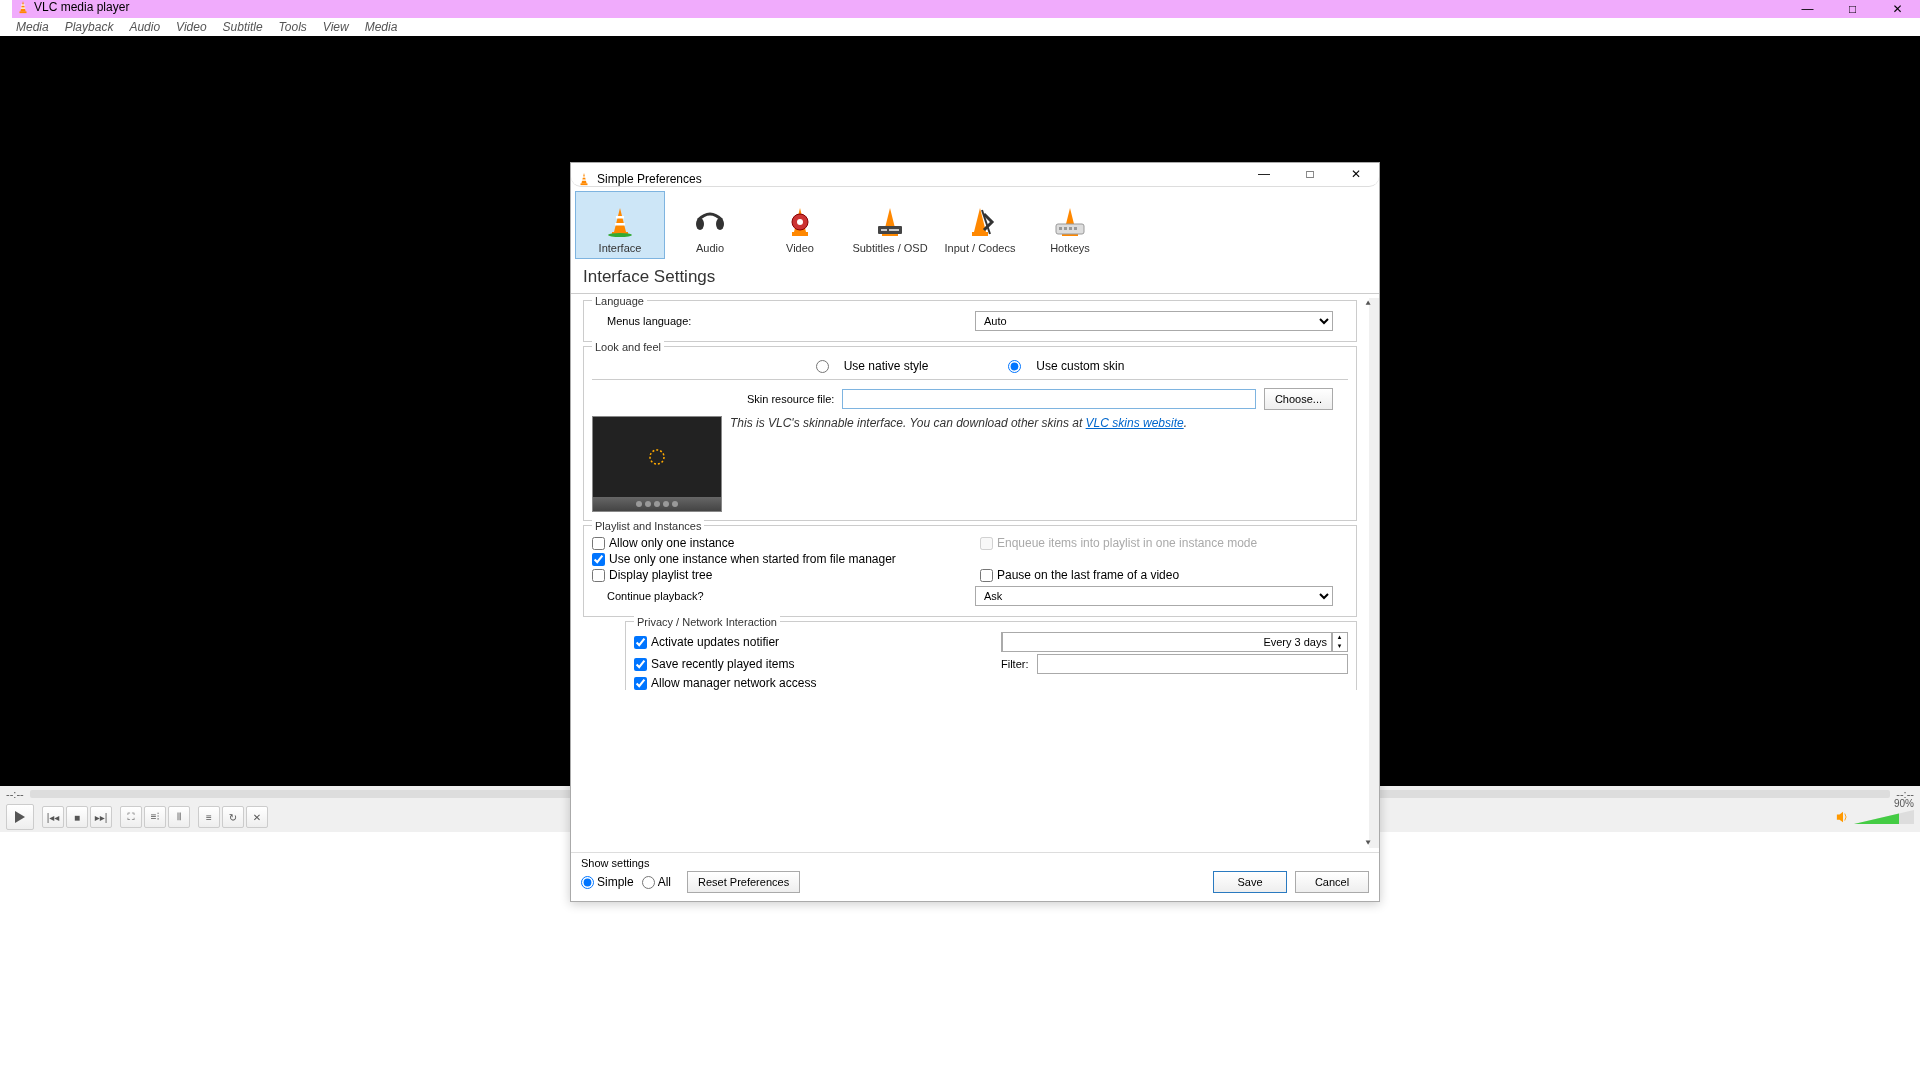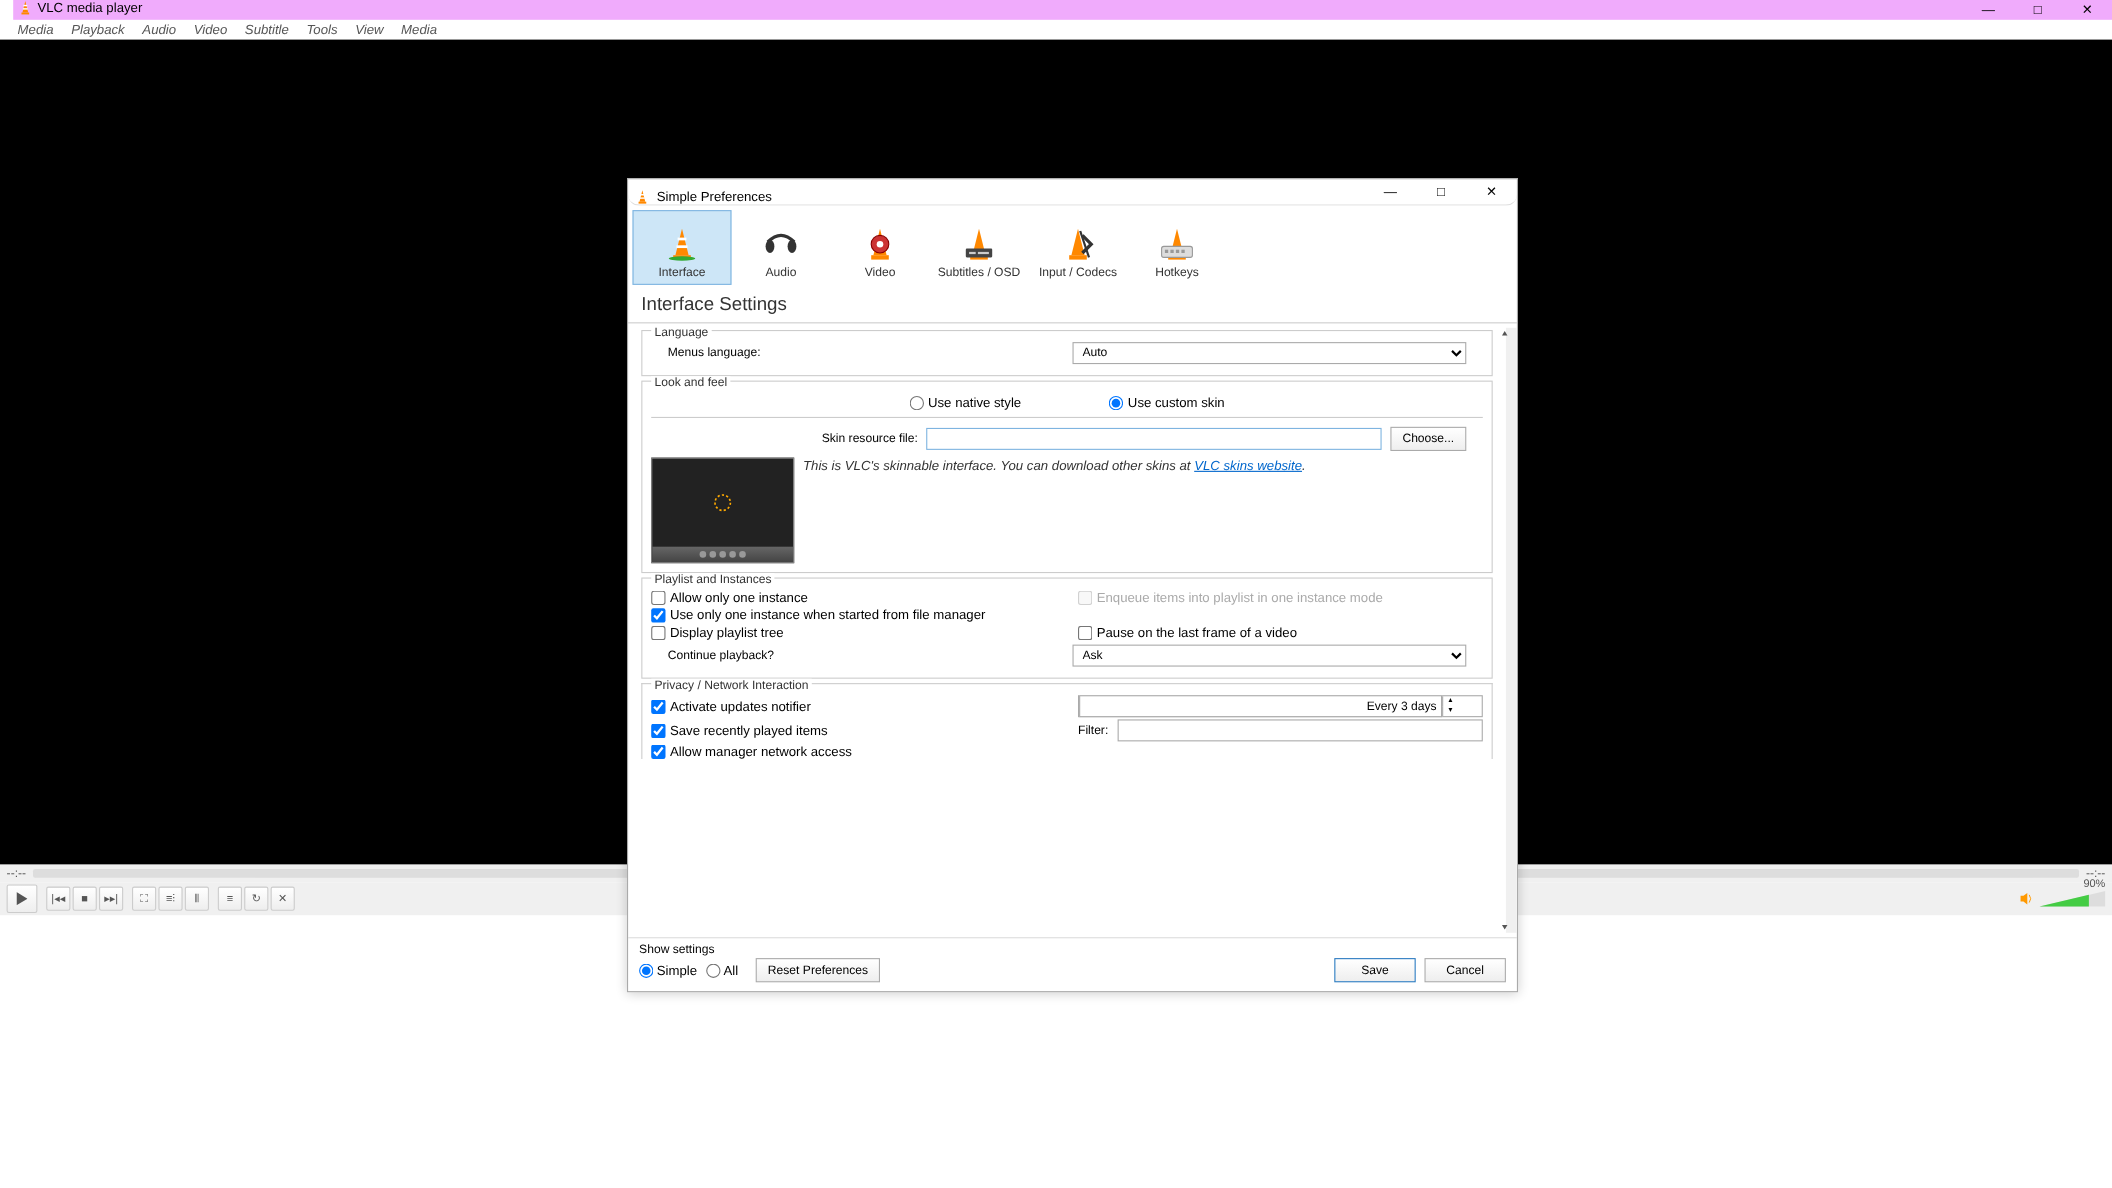--- a/index.html
+++ b/index.html
@@ -57,21 +57,21 @@
 .group-title { font-size: 11px; color: #333; background: #fff; position: relative; top: -11px; display: inline-block; padding: 0 3px; }
 
 .row { display: flex; align-items: center; gap: 8px; margin: 2px 15px; }
 .row label { font-size: 11px; }
 input[type=text] { border: 1px solid #7eb4e0; height: 20px; padding: 0 4px; font-size: 11px; }
 input[type=text].plain { border: 1px solid #aaa; }
 select { border: 1px solid #aaa; height: 20px; font-size: 11px; padding: 0 4px; background: #fff; }
 button.small { height: 22px; padding: 0 10px; border: 1px solid #aaa; background: linear-gradient(#fff,#eee); font-size: 11px; }
 
 .radio-row { display: flex; gap: 80px; padding-bottom: 6px; border-bottom: 1px solid #ccc; margin-bottom: 8px; justify-content: center; }
-.radio-row label, .check label { font-size: 11px; display: flex; align-items: center; gap: 4px; }
+.radio-row label, .check label { font-size: 11px; display: flex; align-items: center; gap: 15px; }
 
 .skin-row { display: flex; gap: 8px; align-items: flex-start; }
 .skin-preview { width: 130px; height: 96px; background: #222; border: 1px solid #888; display: flex; flex-direction: column; }
 .skin-preview-main { flex: 1; display: flex; align-items: center; justify-content: center; }
 .skin-preview-bar { height: 14px; background: linear-gradient(#666,#444); display:flex; align-items:center; justify-content:center; gap:3px; }
 .skin-preview-bar span { width:6px; height:6px; background:#999; border-radius:50%; }
 .skin-info { flex: 1; font-size: 11px; font-style: italic; color: #333; }
 .skin-info a { color: #0066cc; }
 
 .two-col { display: grid; grid-template-columns: 1fr 1fr; gap: 2px 20px; }
@@ -330,21 +330,21 @@
           </label>
       </div>
       <div class="row" style="margin-top:4px;">
         <label style="width:360px;">Continue playback?</label>
         <select style="flex:1;">
           <option>Ask</option>
         </select>
       </div>
     </div>
 
-    <div class="group" style="border-bottom:none; padding-bottom:0;">
+    <div class="group" style="border-bottom:none; padding-bottom:0;margin-left:42px;">
       <span class="group-title">Privacy / Network Interaction</span>
       <div class="two-col" style="margin-top:-8px;">
         <label class="check">
             <input type="checkbox" checked="" style=""> 
             <span>Activate updates notifier</span>
           </label>
         <div class="spinner-wrap">
           <input type="text" class="plain" value="Every 3 days" style="">
           <div class="spinner-btns">
               <span>▴</span>

